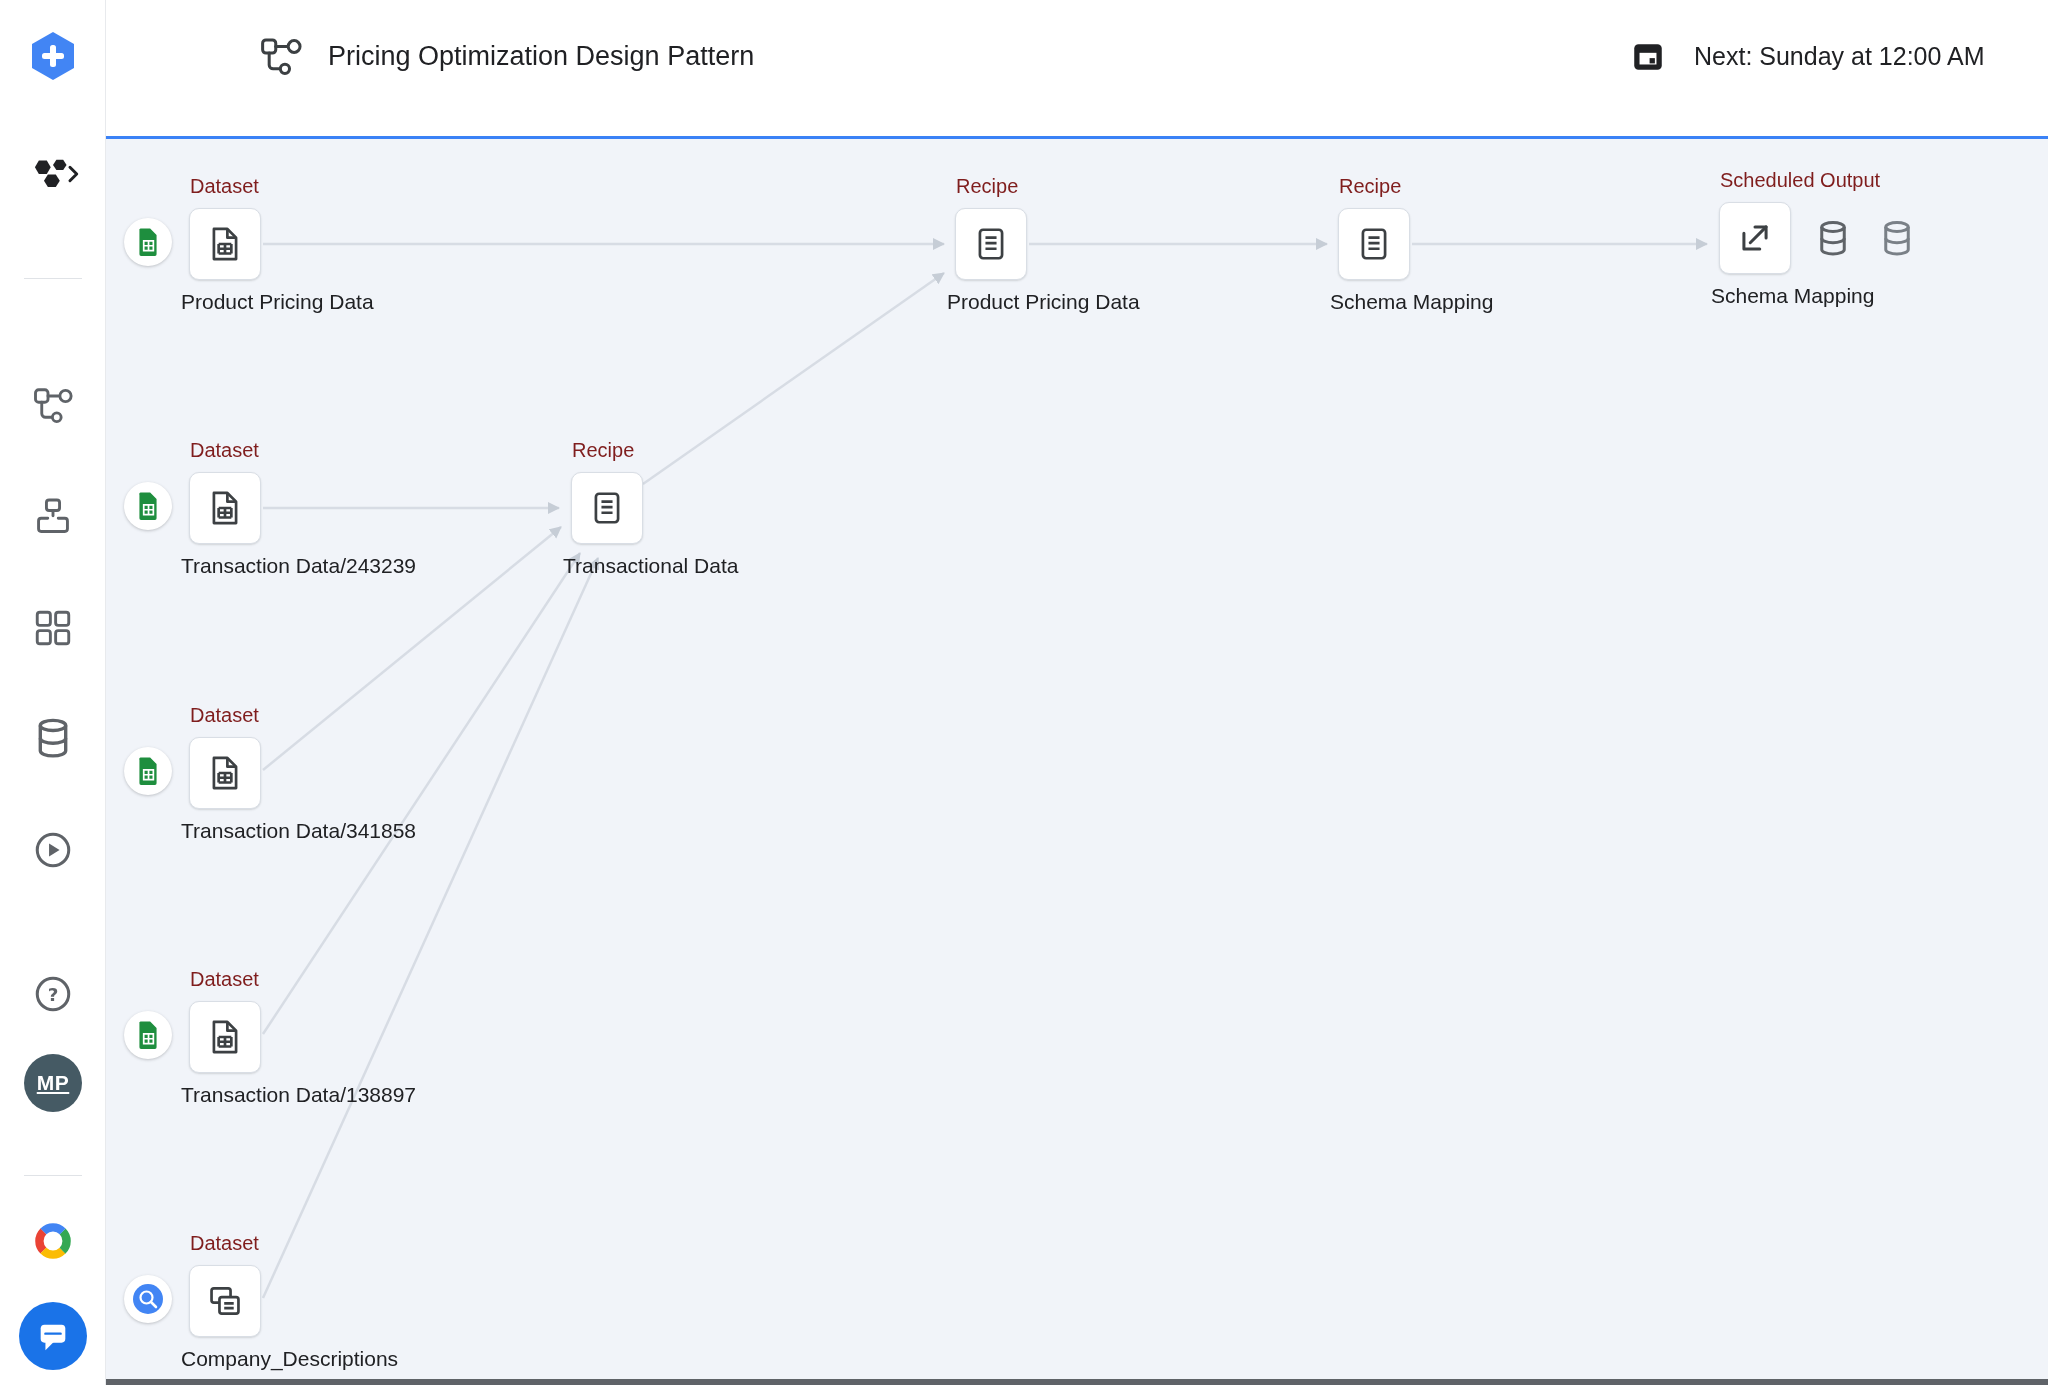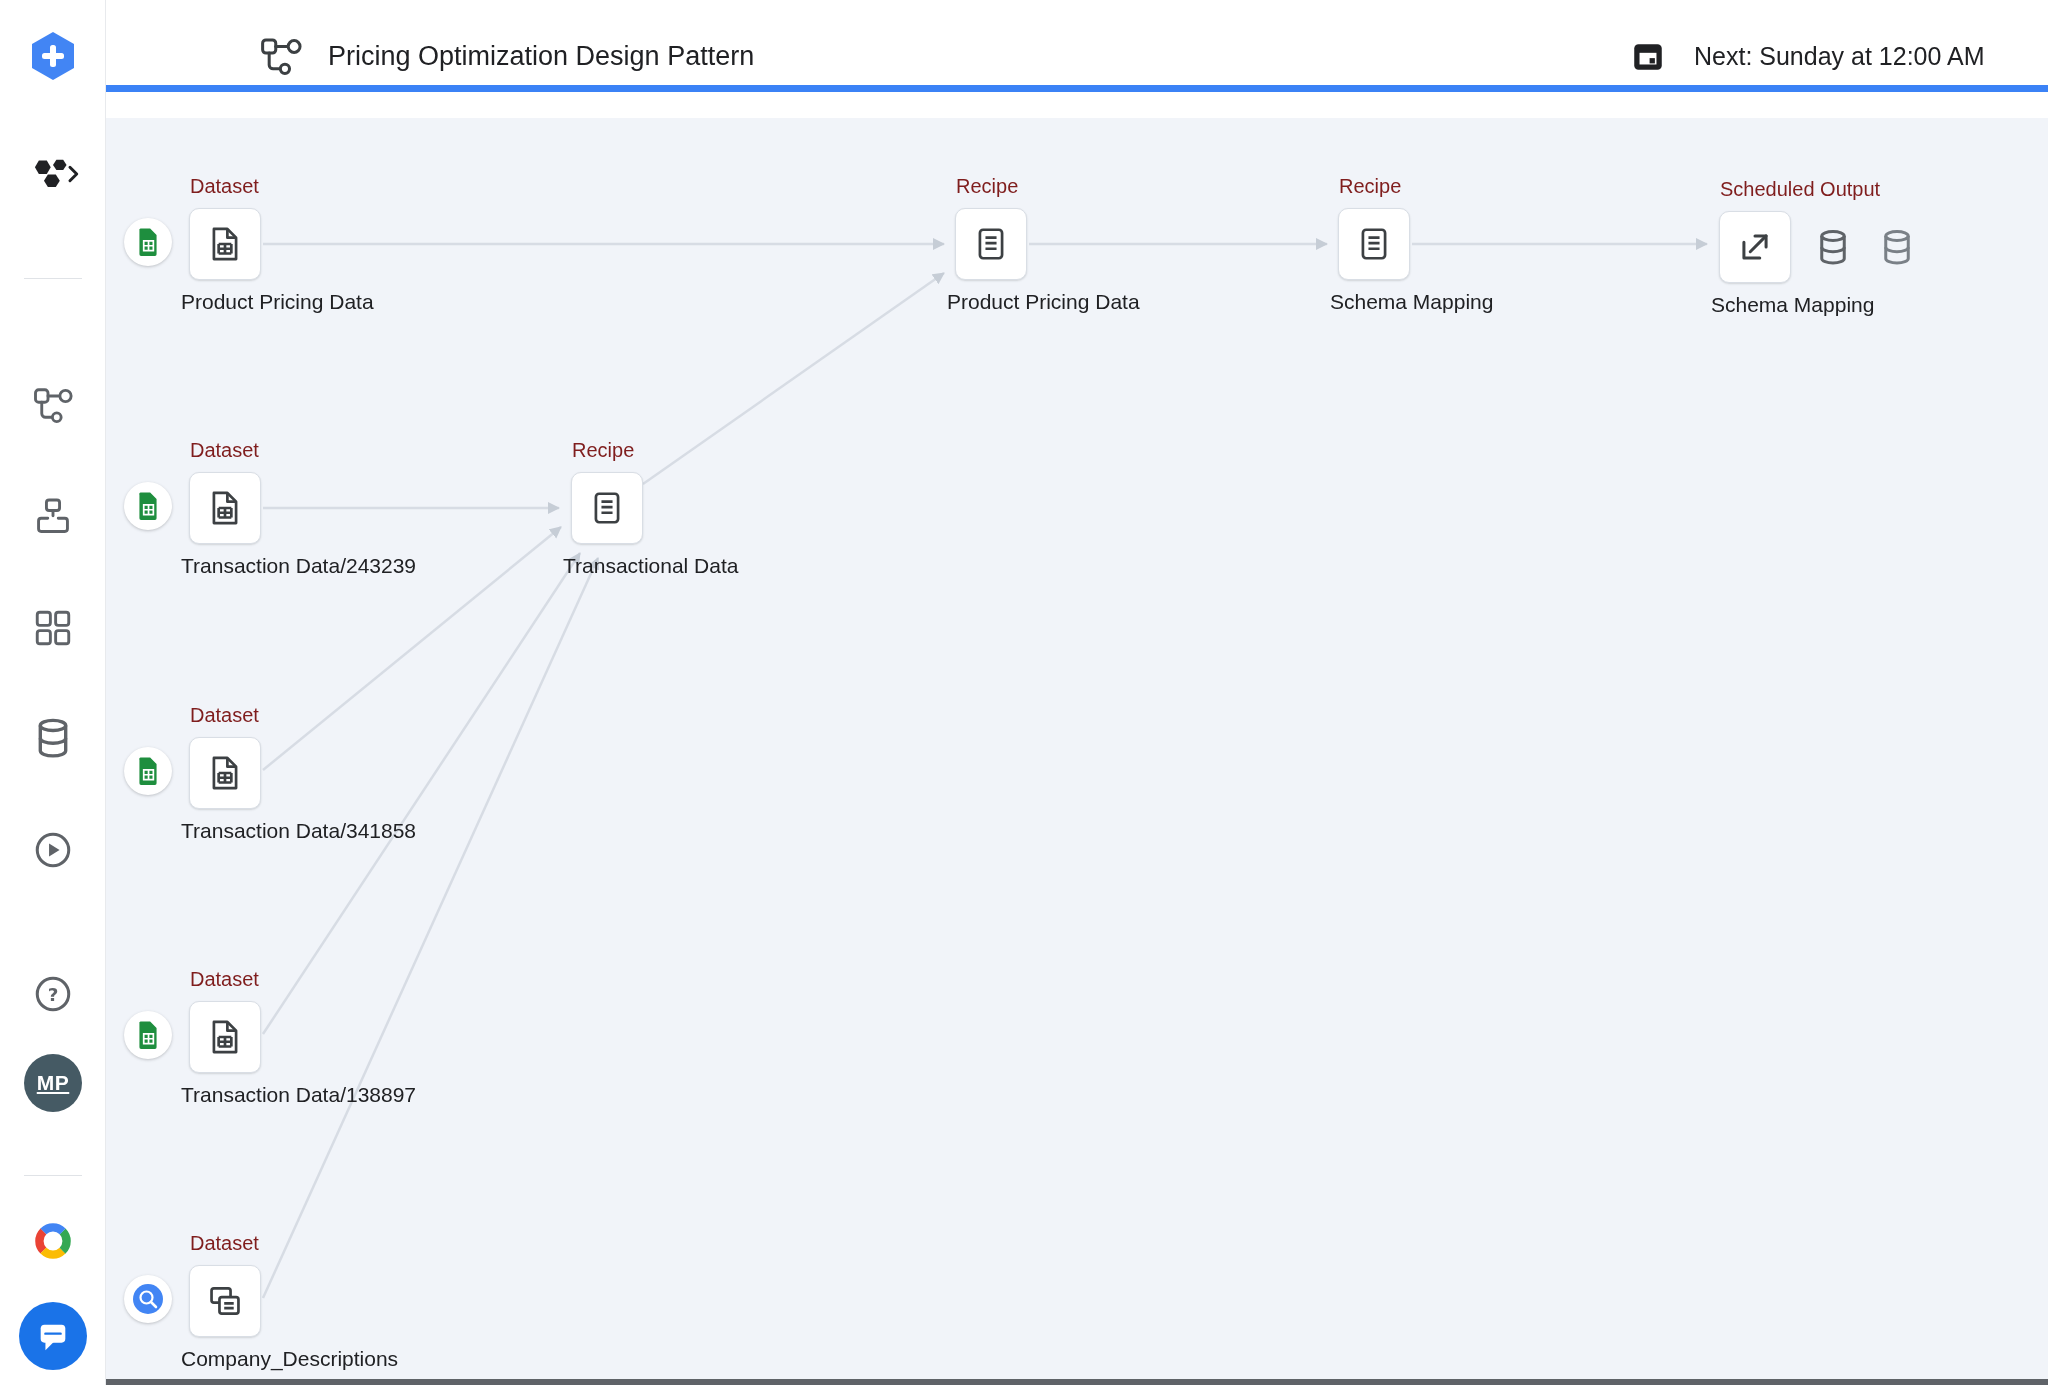--- a/index.html
+++ b/index.html
@@ -4,21 +4,21 @@
 <style>
   * { margin:0; padding:0; box-sizing:border-box; }
   html,body { width:2048px; height:1385px; }
   body {
     position:relative; overflow:hidden; background:#ffffff;
     font-family:"Liberation Sans","DejaVu Sans",sans-serif;
     color:#202124;
   }
   
   .canvas-bg { position:absolute; left:106px; top:118px; right:0; bottom:0; background:#f1f4f9; }
-  .header { position:absolute; left:106px; top:0; right:0; height:92px; background:#fff; border-bottom:7px solid #3b82f6; z-index:5; }
+  .header { position:absolute; left:106px; top:0; right:0; height:139px; background:#fff; border-bottom:3px solid #3b82f6; z-index:5; }
   .sidebar { position:absolute; left:0; top:0; width:106px; height:1385px; background:#fff; border-right:1px solid #e8eaed; z-index:6; }
   .sb-item { position:absolute; left:0; width:106px; display:flex; justify-content:center; align-items:center; }
   .sb-divider { position:absolute; left:24px; width:58px; height:0; border-top:1px solid #e0e3e7; }
   .hdr-title { position:absolute; left:222px; top:41px; font-size:27px; font-weight:400; color:#202124; white-space:nowrap; }
   .hdr-flow-icon { position:absolute; left:152px; top:36px; }
   .hdr-schedule-group { position:absolute; left:1524px; top:38px; display:flex; align-items:center; gap:28px; }
   .hdr-schedule-text { font-size:25px; color:#202124; white-space:nowrap; }
   .icon-btn { cursor:pointer; }
   
   .node { position:absolute; width:72px; height:72px; z-index:3; }
@@ -98,21 +98,21 @@
   <div class="node-type">Recipe</div>
   <div class="node-box">
     <svg width="38" height="38" viewBox="0 0 24 24" stroke="#3c4043" stroke-width="1.7" fill="none" stroke-linejoin="round">
       <rect x="5" y="3" width="14" height="18" rx="2"></rect>
       <path d="M8.5 8h7M8.5 11.5h7M8.5 15h7"></path>
     </svg>
   </div>
   <div class="node-name">Schema Mapping</div>
 </div>
 
-<div class="node" style="left:1719px;top:211px">
+<div class="node" style="left:1719px;top:202px">
   <div class="node-type">Scheduled Output</div>
   <div class="node-box">
     <svg width="38" height="38" viewBox="0 0 24 24" stroke="#3c4043" stroke-width="1.9" fill="none" stroke-linejoin="round" stroke-linecap="round">
       <path d="M5 9v10h10"></path>
       <path d="M9 15L19 5"></path>
       <path d="M12 5h7v7"></path>
     </svg>
   </div>
   <div class="out-dbs">
     <svg width="36" height="40" viewBox="0 0 24 26" stroke="#5f6368" stroke-width="2" fill="none">

